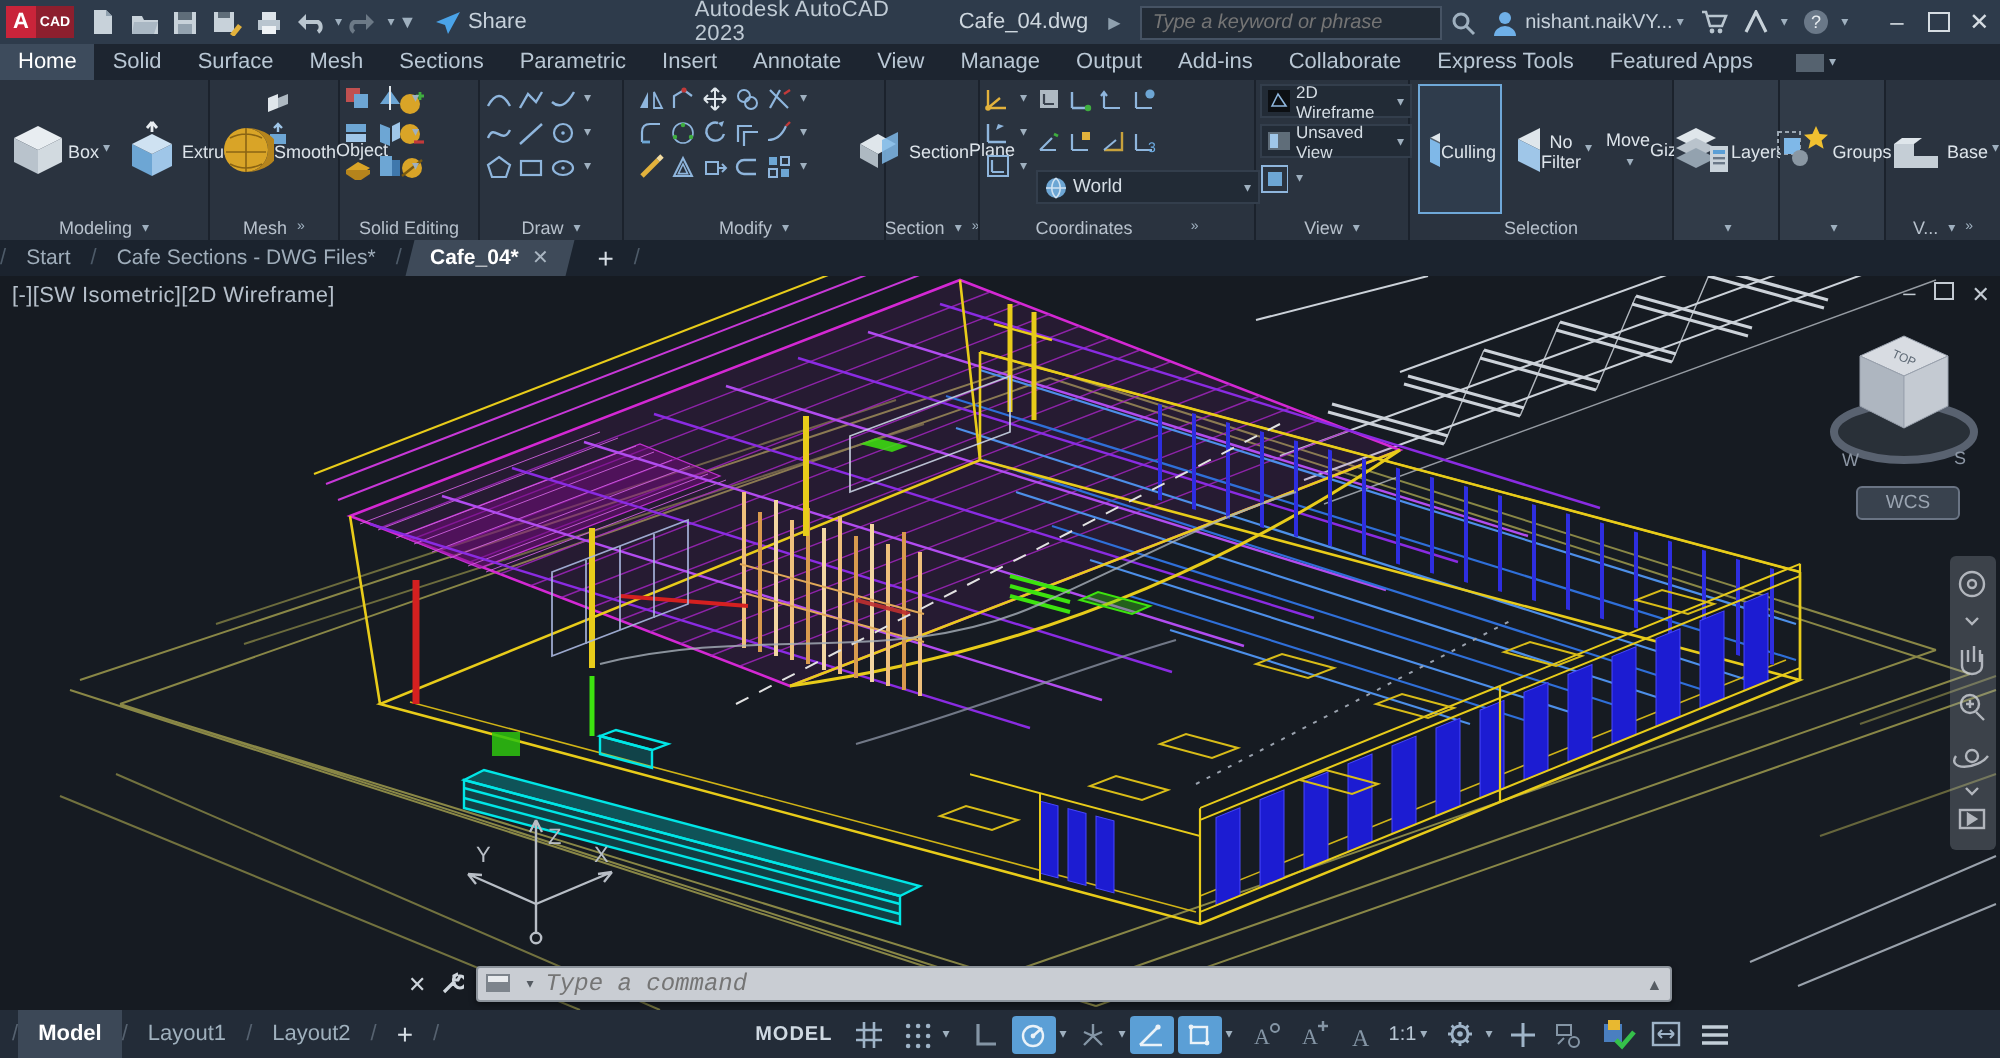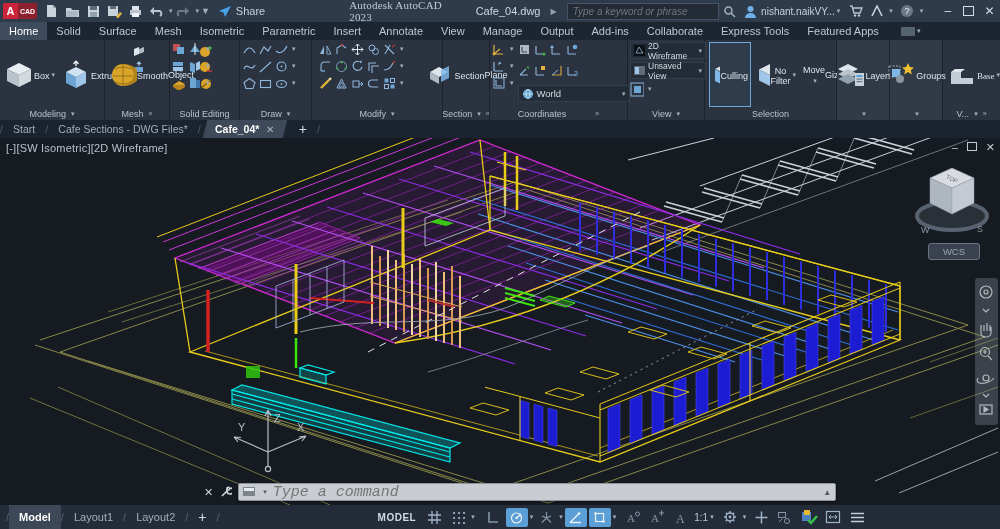--- a/index.html
+++ b/index.html
@@ -43,21 +43,21 @@
   .fclose{margin-left:7px;color:#aab6c2;font-weight:normal;font-size:10px;}
   .fplus{color:#d7dee5;font-size:14px;padding:0 10px;display:flex;align-items:center;}
   
   #viewport{top:138px;left:0;width:1000px;height:367px;background:#161b22;overflow:hidden;}
   #vplabel{top:142px;left:6px;font-size:11px;color:#b6c0cb;letter-spacing:.2px;}
   #vpwin{top:141px;right:5px;display:flex;gap:9px;color:#c3cad2;font-size:11px;}
   #wcsbtn{top:243px;left:928px;width:50px;height:15px;background:#39424e;border:1px solid #6a7484;border-radius:3px;color:#9aa4b1;font-size:9.5px;display:flex;align-items:center;justify-content:center;}
   
   #cmdrow{top:483px;left:204px;display:flex;align-items:center;gap:6px;}
   #cmdbar{width:588px;height:16px;background:#c9cdd3;border:1px solid #8d949c;border-radius:2px;display:flex;align-items:center;padding:0 4px;gap:4px;box-shadow:0 1px 3px rgba(0,0,0,.5);}
-  #cmdinput{flex:1;border:none;background:transparent;font-style:italic;font-size:15px;color:#3a3f45;outline:none;font-family:"Liberation Mono","DejaVu Sans Mono",monospace;}
+  #cmdinput{flex:1;border:none;background:transparent;font-style:italic;font-size:12px;color:#3a3f45;outline:none;font-family:"Liberation Mono","DejaVu Sans Mono",monospace;}
   
   #statusbar{top:505px;left:0;width:1000px;height:24px;background:#232c38;display:flex;align-items:center;font-size:11px;color:#9fb0bd;}
   .ltab{padding:0 10px;height:24px;display:flex;align-items:center;}
   .ltab.active{background:#3c4857;color:#fff;font-weight:bold;}
   .lsl{color:#566270;}
   .sic{width:22px;height:19px;display:flex;align-items:center;justify-content:center;border-radius:2px;margin:0 1px;}
   .sic.on{background:#5b9fd6;}
   .scaret{color:#9fb0bf;font-size:7px;margin:0 1px;}
   .modeltxt{color:#cfd9e2;font-weight:bold;font-size:10px;letter-spacing:.5px;margin-right:6px;}
 </style>
@@ -118,21 +118,21 @@
         </svg>
       </span>
     <span class="caret">▾</span>
     <span class="caret" style="font-size:9px;">▼</span>
     <span class="tb-ico" style="margin-left:6px;">
         <svg width="14" height="13">
           <path d="M1,6 L13,1 L7,12 L5.5,7.5 z" fill="#4aa3e8"></path>
         </svg>
       </span>
     <span>Share</span>
-    <span class="tb-title" style="margin-left:84px;font-family:Liberation Serif, serif;">Autodesk AutoCAD 2023</span>
+    <span class="tb-title" style="margin-left:84px;">Autodesk AutoCAD 2023</span>
     <span class="tb-doc">Cafe_04.dwg</span>
     <span style="margin-left:10px;color:#8fa0ae;font-size:8px;">▶</span>
     <input id="tb-search" placeholder="Type a keyword or phrase" style="">
     <span class="tb-ico">
         <svg width="13" height="13">
           <circle cx="5.5" cy="5.5" r="3.5" stroke="#9fb0bf" stroke-width="1.5" fill="none"></circle>
           <path d="M8,8 L12,12" stroke="#9fb0bf" stroke-width="1.5"></path>
         </svg>
       </span>
     <span class="tb-ico">
@@ -177,21 +177,21 @@
     <div class="rtab">
         <span>Solid</span>
       </div>
     <div class="rtab">
         <span>Surface</span>
       </div>
     <div class="rtab">
         <span>Mesh</span>
       </div>
     <div class="rtab">
-        <span>Isometric</span>
+        <span>Sections</span>
       </div>
     <div class="rtab">
         <span>Parametric</span>
       </div>
     <div class="rtab">
         <span>Insert</span>
       </div>
     <div class="rtab">
         <span>Annotate</span>
       </div>
@@ -756,21 +756,21 @@
             </svg>
           <span class="lbl">Groups</span>
         </div>
       </div>
       <div class="plabel">
           <span class="caret">▾</span>
         </div>
     </div>
 
     <div class="panel" style="width:57px;border-right:none;">
-      <div class="pbody" style="font-family:Liberation Serif, serif;">
+      <div class="pbody" style="justify-content:center;">
         <div class="bigbtn">
           <svg width="30" height="26">
               <path d="M4,22 V10 h10 v6 h12 v6 z" fill="#c5ced6"></path>
               <path d="M4,10 l4,-3 h10 l-4,3 z" fill="#dfe6eb"></path>
             </svg>
           <span class="lbl">Base</span>
             <span class="caret">▾</span>
         </div>
       </div>
       <div class="plabel">

